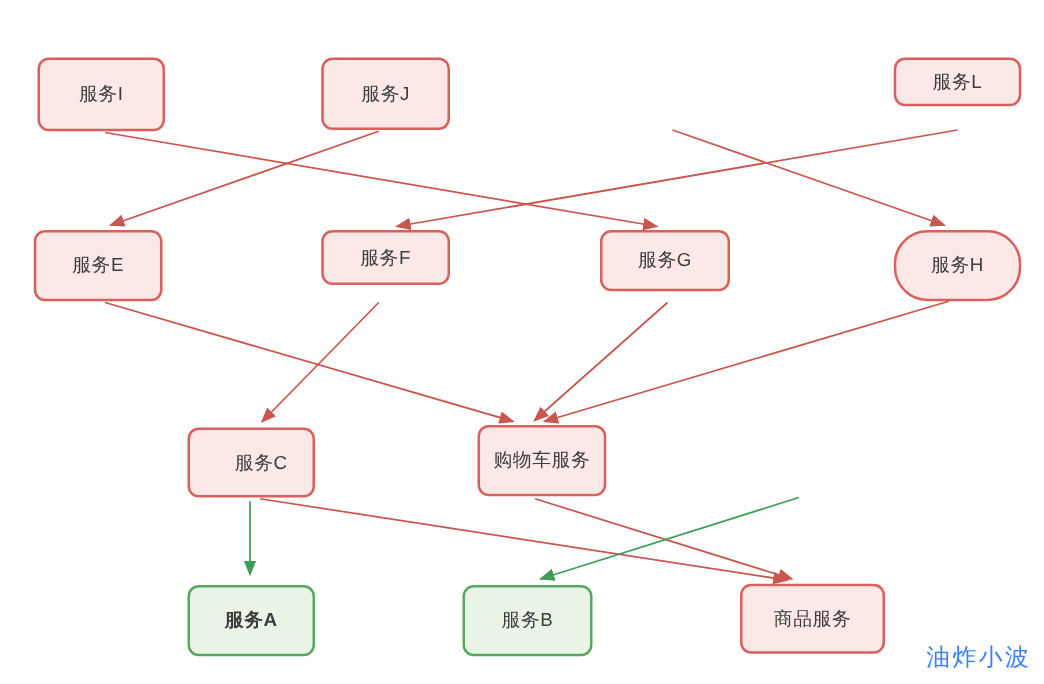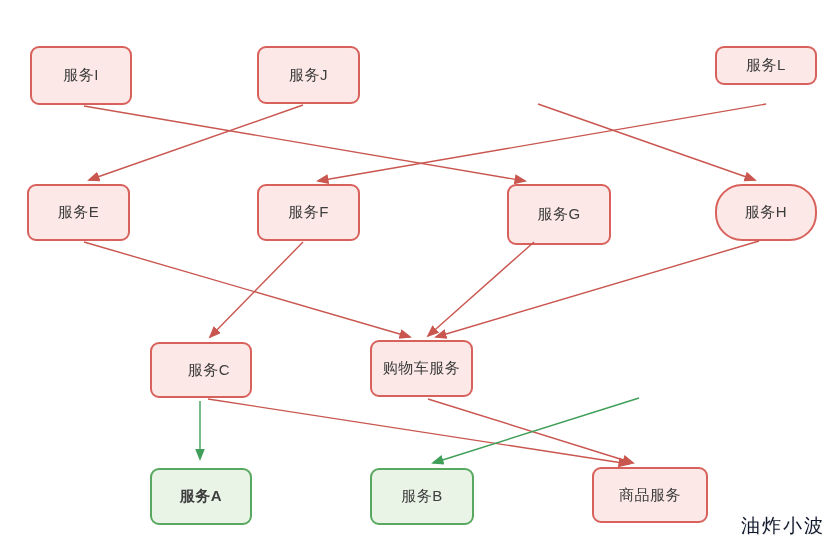--- a/index.html
+++ b/index.html
@@ -19,38 +19,38 @@
     box-sizing:border-box;
     letter-spacing:0.5px;
   }
   .node.red{background:#fbe8e7;border:2px solid #d8615c;}
   .node.green{background:#e9f4e7;border:2px solid #58a85f;}
   #edges{position:absolute;left:0;top:0;pointer-events:none;}
   .watermark{
     position:absolute;
     right:10px;bottom:8px;
     font-size:19px;
-    color:#0f172a;
+    color:#3b82f6;
     text-shadow:1px 1px 0 #f2f2f2;
     letter-spacing:2px;
   }
 </style>
 </head>
 <body>
 
 <div id="canvas">
   <div class="node red" style="left: 257px; top: 46px; width: 103px; height: 58px;">服务J</div>
     <div class="node red" style="left: 30px; top: 46px; width: 102px; height: 59px;">服务I</div>
     <div class="node red" style="left: 715px; top: 46px; width: 102px; height: 39px;">服务L</div>
     <div class="node red" style="left: 27px; top: 184px; width: 103px; height: 57px;">服务E</div>
-    <div class="node red" style="left: 257px; top: 184px; width: 103px; height: 57px;">服务F</div>
-    <div class="node red" style="left: 507px; top: 184px; width: 104px; height: 61px;">服务G</div>
+    <div class="node red" style="left: 257px; top: 184px; width: 103px; height: 44px;">服务F</div>
+    <div class="node red" style="left: 480px; top: 184px; width: 104px; height: 49px;">服务G</div>
     <div class="node red" style="left: 715px; top: 184px; width: 102px; height: 57px; border-radius: 27px;">服务H</div>
     <div class="node red" style="left: 150px; top: 342px; width: 102px; height: 56px; padding-left: 16px;">服务C</div>
-    <div class="node red" style="left: 370px; top: 340px; width: 103px; height: 57px;">购物车服务</div>
+    <div class="node red" style="left: 382px; top: 340px; width: 103px; height: 57px;">购物车服务</div>
     <div class="node green" style="left: 150px; top: 468px; width: 102px; height: 57px; font-weight: bold;">服务A</div>
     <div class="node green" style="left: 370px; top: 468px; width: 104px; height: 57px;">服务B</div>
     <div class="node red" style="left: 592px; top: 467px; width: 116px; height: 56px;">商品服务</div>
     <svg id="edges" width="835" height="547" viewBox="0 0 835 547">
       <defs>
         <marker id="arrow-red" markerUnits="userSpaceOnUse" markerWidth="14" markerHeight="12" refX="10.5" refY="5" orient="auto">
           <path d="M0 0 L12.5 5 L0 10 Z" fill="#c9564f"></path>
         </marker>
         <marker id="arrow-green" markerUnits="userSpaceOnUse" markerWidth="14" markerHeight="12" refX="10.5" refY="5" orient="auto">
           <path d="M0 0 L12.5 5 L0 10 Z" fill="#3f9e58"></path>

